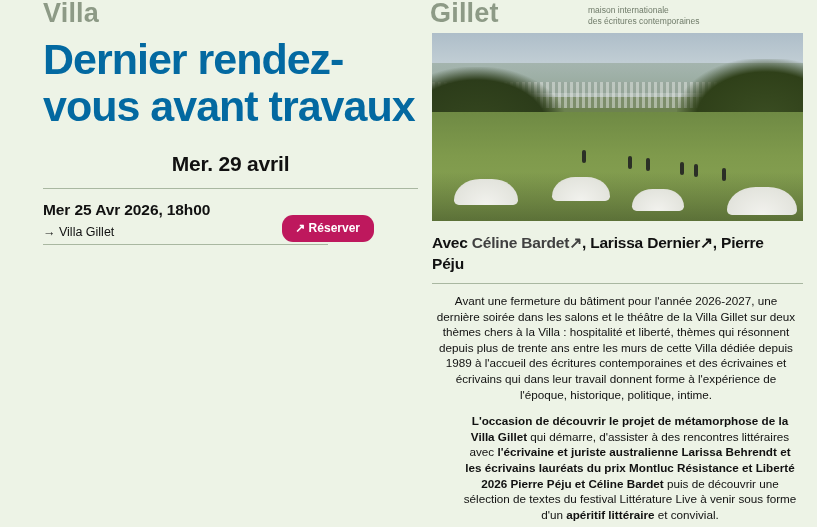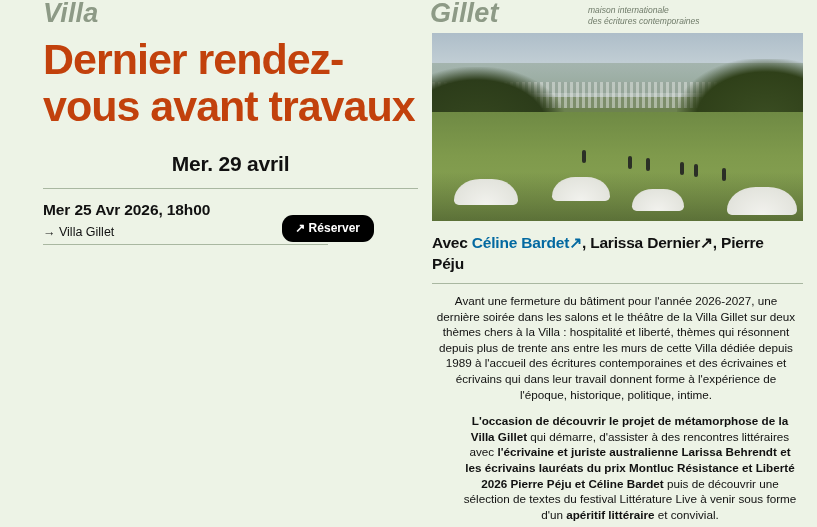--- a/index.html
+++ b/index.html
@@ -15,21 +15,20 @@
   }
 
   
   .masthead {
     position: absolute;
     top: 0; left: 0;
     width: 740px;
     height: 32px;
     display: flex;
     align-items: flex-start;
-    font-style: italic;
   }
   .masthead-villa {
     position: absolute;
     left: 43px;
     top: -2px;
     font-size: 27px;
     font-weight: bold;
     color: #8d9a86;
     letter-spacing: 0.2px;
   }
@@ -59,21 +58,21 @@
     left: 43px;
     top: 36px;
     width: 375px;
   }
 
   .headline {
     font-size: 43px;
     line-height: 47px;
     font-weight: bold;
     letter-spacing: -1px;
-    color: #c2410c;
+    color: #0369a1;
     width: 380px;
   }
 
   .subdate {
     margin-top: 22px;
     font-size: 21px;
     font-weight: bold;
     color: #111;
     letter-spacing: -0.2px;
     text-align: center;
@@ -109,21 +108,21 @@
   .info-season {
     margin-top: 6px;
     font-size: 12.5px;
     color: #2b2b2b;
   }
 
   .reserve-btn {
     position: absolute;
     right: 44px;
     top: 14px;
-    background: #000000;
+    background: #be185d;
     color: #ffffff;
     font-size: 12px;
     font-weight: bold;
     border: none;
     border-radius: 11px;
     padding: 6px 14px 7px 13px;
     cursor: pointer;
     white-space: nowrap;
     font-family: "Liberation Sans", sans-serif;
   }
@@ -265,21 +264,21 @@
     <div class="umbrella u4"></div>
     <div class="fig" style="left:196px; bottom:52px;"></div>
     <div class="fig" style="left:214px; bottom:50px;"></div>
     <div class="fig" style="left:248px; bottom:46px;"></div>
     <div class="fig" style="left:262px; bottom:44px;"></div>
     <div class="fig" style="left:290px; bottom:40px;"></div>
     <div class="fig" style="left:150px; bottom:58px;"></div>
   </div>
 
   <div class="credits">
-    <span>Avec </span><a href="#" style="color:#0369a1;text-decoration:none;font-weight:bold"><span>Céline Bardet</span><span class="arrow">↗</span></a>, <a href="#" style="color:#111;text-decoration:none;font-weight:bold"><span>Larissa Dernier</span><span class="arrow">↗</span></a>, <a href="#" style="color:#111;text-decoration:none;font-weight:bold"><span>Pierre Péju</span></a>
+    <span>Avec </span><a href="#" style="color:#404040;text-decoration:none;font-weight:bold"><span>Céline Bardet</span><span class="arrow">↗</span></a>, <a href="#" style="color:#111;text-decoration:none;font-weight:bold"><span>Larissa Dernier</span><span class="arrow">↗</span></a>, <a href="#" style="color:#111;text-decoration:none;font-weight:bold"><span>Pierre Péju</span></a>
   </div>
 
   <div class="right-rule"></div>
 
   <div class="body-text">
     <p>Avant une fermeture du bâtiment pour l'année 2026-2027, une dernière soirée dans les salons et le théâtre de la Villa Gillet sur deux thèmes chers à la Villa : hospitalité et liberté, thèmes qui résonnent depuis plus de trente ans entre les murs de cette Villa dédiée depuis 1989 à l'accueil des écritures contemporaines et des écrivaines et écrivains qui dans leur travail donnent forme à l'expérience de l'époque, historique, politique, intime.</p>
     <p>
       <b>L'occasion de découvrir le projet de métamorphose de la Villa Gillet</b><span> qui démarre, d'assister à des rencontres littéraires avec </span><b>l'écrivaine et juriste australienne Larissa Behrendt et les écrivains lauréats du prix Montluc Résistance et Liberté 2026 Pierre Péju et Céline Bardet</b><span> puis de découvrir une sélection de textes du festival Littérature Live à venir sous forme d'un </span><b>apéritif littéraire</b><span> et convivial.</span>
     </p>
   </div>

